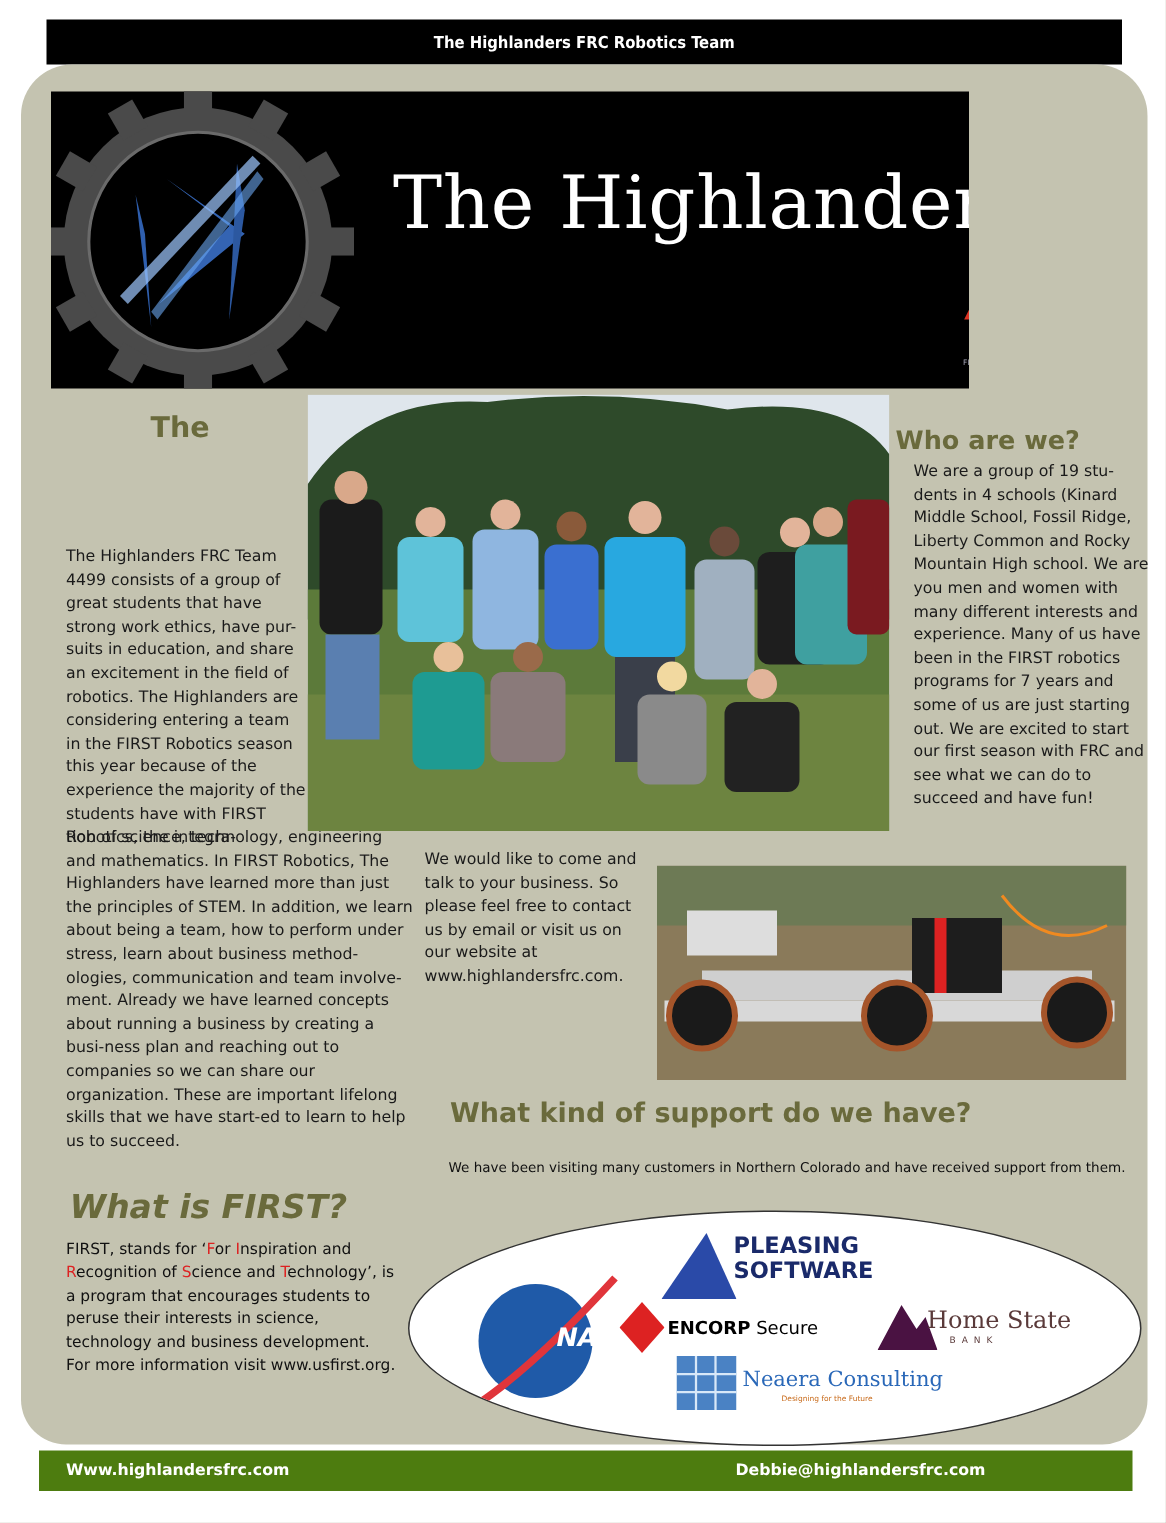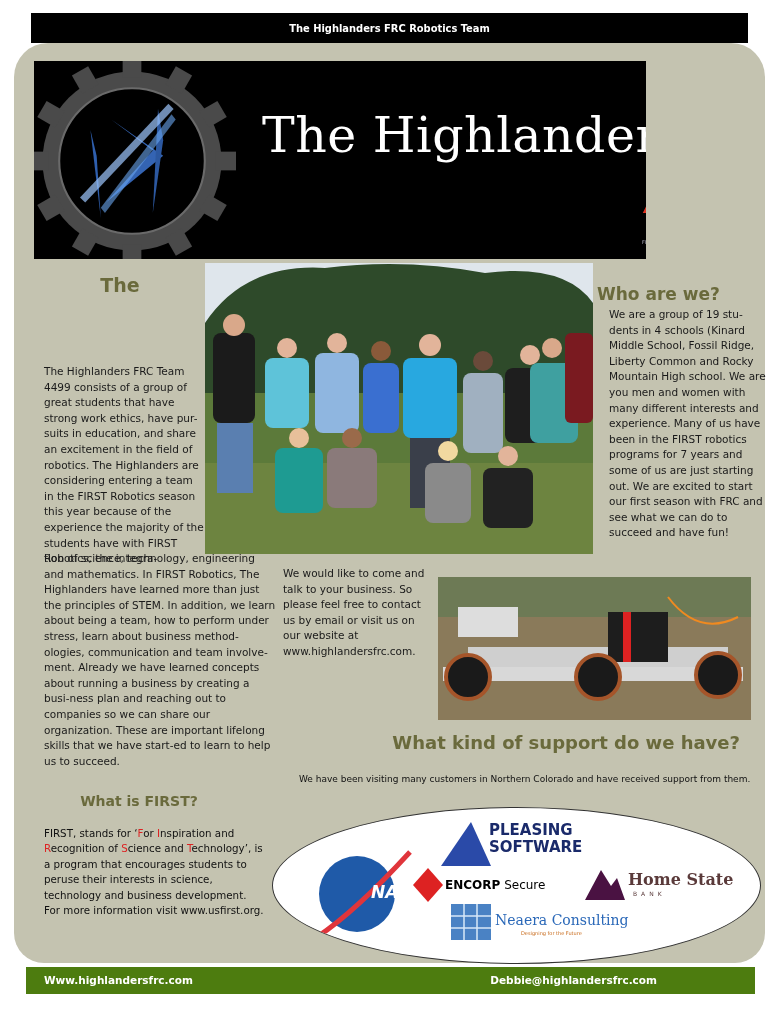--- a/index.html
+++ b/index.html
@@ -16,23 +16,23 @@
   h2 { margin:0; color:#6a6a3c; font-family:"DejaVu Sans", sans-serif; font-weight:bold; }
   .h-left { position:absolute; left:40px; top:272px; width:160px; text-align:center; font-size:19px; line-height:27px; }
   .body-txt { color:#1a1a1a; font-size:10.5px; line-height:15.6px; }
   .col1a { position:absolute; left:44px; top:364px; width:160px; }
   .col1b { position:absolute; left:44px; top:551px; width:232px; }
   .photo { position:absolute; left:205px; top:263px; width:388px; height:291px; border:0; overflow:hidden; }
   .who-h { position:absolute; left:597px; top:284px; font-size:17px; }
   .col3 { position:absolute; left:597px; top:307px; width:162px;margin-left:12px; }
   .col2 { position:absolute; left:283px; top:566px; width:150px; }
   .robot { position:absolute; left:438px; top:577px; width:313px; height:143px; overflow:hidden; }
-  .support-h { position:absolute; left:300px; top:732px; width:440px; text-align:right; font-size:18px; }
+  .support-h { position:absolute; left:300px; top:732px; width:440px; text-align:left; font-size:18px; }
   .support-txt { position:absolute; left:299px; top:773px; width:460px; font-size:9px; line-height:13px; color:#111; }
-  .first-h { position:absolute; left:44px; top:793px; width:190px; text-align:center; font-size:14px; }
+  .first-h { position:absolute; left:44px; top:793px; width:190px; text-align:center; font-size:22px;font-style:italic; }
   .first-txt { position:absolute; left:44px; top:826px; width:220px; font-size:10.3px; line-height:15.4px; color:#111; }
   .first-txt .red { color:#d22; }
   .oval { position:absolute; left:272px; top:807px; width:487px; height:155px; background:#fff; border:1px solid #333; border-radius:50%; overflow:hidden; }
   .bottombar { position:absolute; left:26px; top:967px; width:729px; height:27px; background:#4d7c0f; color:#fff; font-size:10.5px; font-weight:bold; }
   .bottombar .l { position:absolute; left:18px; top:7px; }
   .bottombar .r { position:absolute; right:98px; top:7px; }
   .logo-txt { position:absolute; font-family:"DejaVu Sans", sans-serif; white-space:nowrap; }
 </style>
 </head>
 <body>
@@ -169,21 +169,21 @@
   </div>
 
   <svg style="position:absolute;left:140px;top:60px" width="30" height="34" viewBox="0 0 30 34">
     <polygon points="15,0 30,17 15,34 0,17" fill="#d22"></polygon>
   </svg>
   <div class="logo-txt" style="left:172px;top:70px;font-size:12px;"><b>ENCORP</b> <span>Secure</span></div>
 
   <svg style="position:absolute;left:312px;top:58px" width="40" height="34" viewBox="0 0 40 34">
     <polygon points="0,34 16,4 26,20 32,12 40,34" fill="#4a1242"></polygon>
   </svg>
-  <div class="logo-txt" style="left:355px;top:62px;color:#5a3a3a;font-weight:bold;font-family:'DejaVu Serif',serif;font-size:16px;">Home State</div>
+  <div class="logo-txt" style="left:345px;top:62px;color:#5a3a3a;font-weight:normal;font-family:'DejaVu Serif',serif;font-size:16px;">Home State</div>
   <div class="logo-txt" style="left:360px;top:82px;color:#5a3a3a;font-size:6px;letter-spacing:4px;">BANK</div>
 
   <svg style="position:absolute;left:178px;top:96px" width="40" height="36" viewBox="0 0 40 36">
     <rect width="40" height="36" fill="#4a82c4"></rect>
     <path d="M0,12 H40 M0,24 H40 M13,0 V36 M26,0 V36" stroke="#d8e8f8" stroke-width="1.5"></path>
   </svg>
   <div class="logo-txt" style="left:222px;top:104px;color:#2a68b8;font-family:'DejaVu Serif',serif;font-size:14px;">Neaera Consulting</div>
   <div class="logo-txt" style="left:248px;top:122px;color:#c86a1a;font-size:5px;">Designing for the Future</div>
 </div>
 

